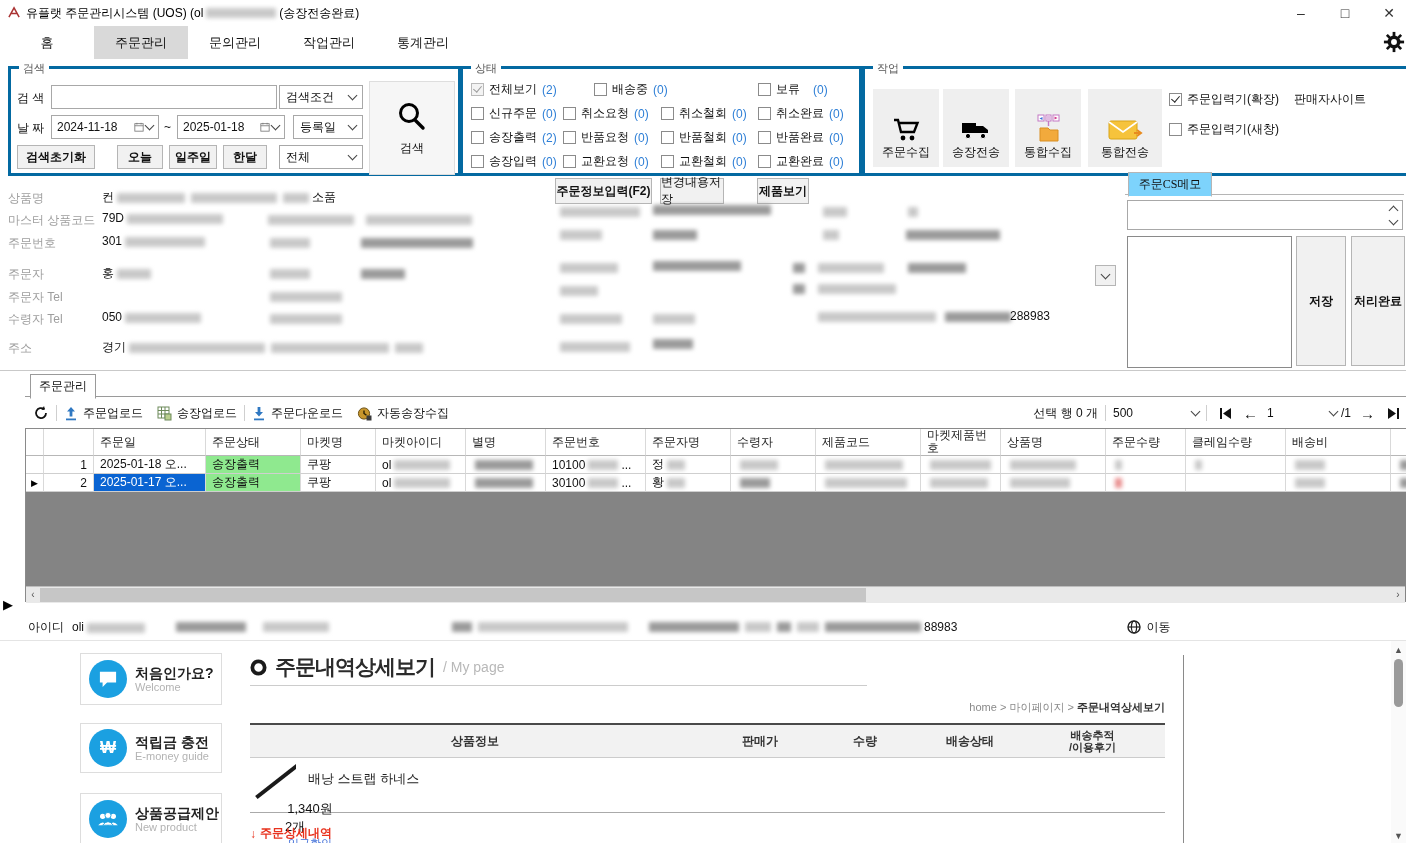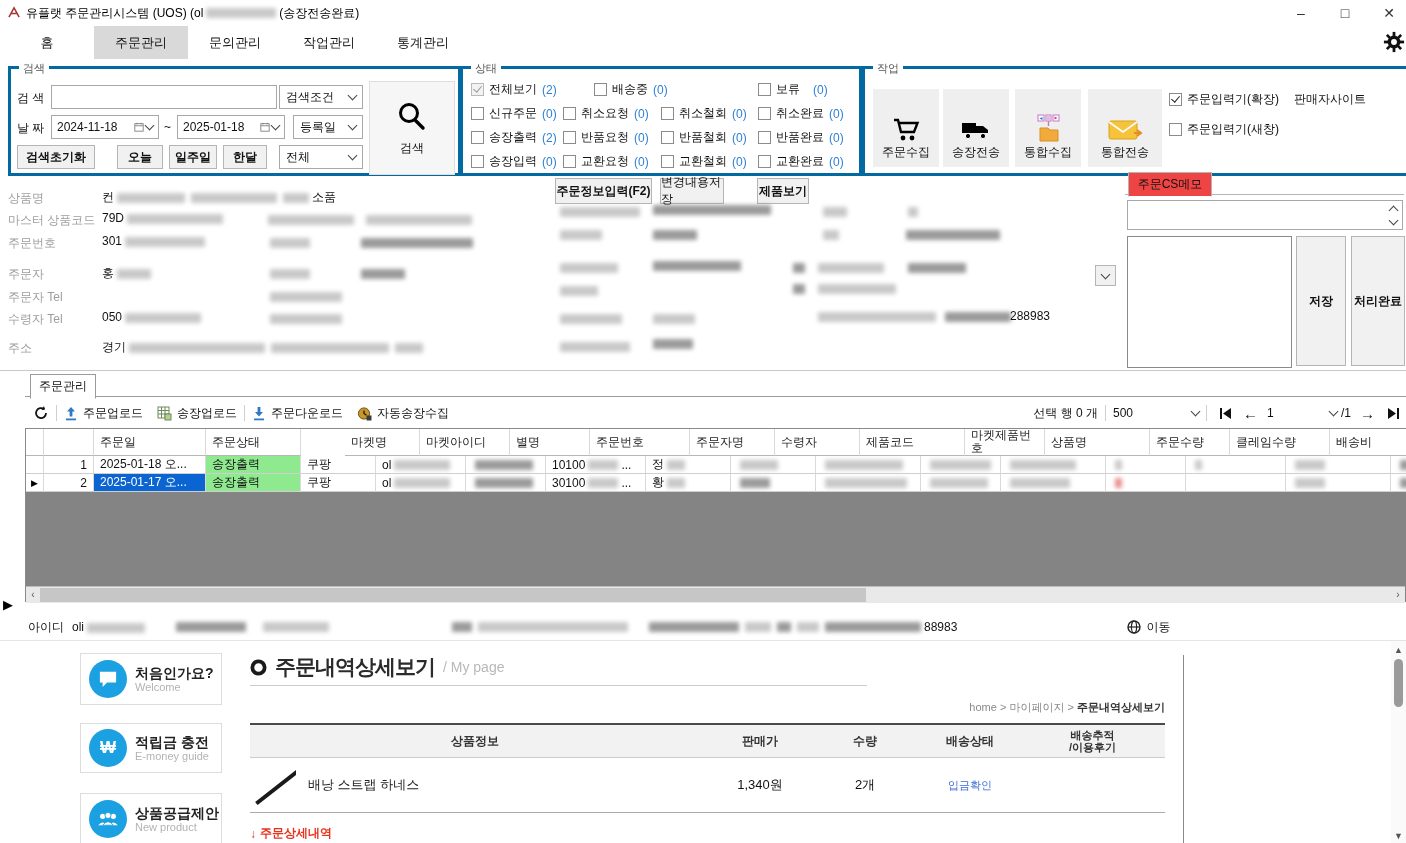--- a/index.html
+++ b/index.html
@@ -362,21 +362,21 @@
     <span class="blur d abs" style="left:942px;top:137px;width:66px;"></span>
     <span class="abs" style="left:1010px;top:134px;">288983</span>
     <span class="blur abs" style="left:557px;top:167px;width:70px;"></span>
     <span class="blur d abs" style="left:650px;top:164px;width:40px;"></span>
     <div class="btn abs" style="left:1095px;top:90px;width:21px;height:21px;">
         <span class="chev"></span>
       </div>
   </div>
 
   <div class="abs" style="left:1125px;top:170px;width:281px;height:200px;">
-    <div class="abs" style="left:3px;top:2px;width:82px;height:23px;border:1px solid #b5b5b5;border-bottom:1px solid #fff;background:#ef4444;display:flex;align-items:center;justify-content:center;z-index:2;">주문CS메모</div>
+    <div class="abs" style="left:3px;top:2px;width:82px;height:23px;border:1px solid #b5b5b5;border-bottom:1px solid #fff;background:#7dd3fc;display:flex;align-items:center;justify-content:center;z-index:2;font-family:Liberation Serif, serif;">주문CS메모</div>
     <div class="abs" style="left:0;top:24px;width:279px;height:1px;background:#b5b5b5;"></div>
     <div class="inp abs" style="left:2px;top:30px;width:276px;height:30px;justify-content:flex-end;">
       <span style="display:flex;flex-direction:column;gap:3px;align-items:center;">
         <span class="chev" style="transform:rotate(-135deg);margin:0;"></span>
         <span class="chev" style="margin:0;"></span>
       </span>
     </div>
     <div class="abs" style="left:2px;top:66px;width:163px;height:130px;border:1px solid #8a8a8a;background:#fff;"></div>
     <div class="btn abs" style="left:171px;top:66px;width:50px;height:130px;font-weight:bold;">저장</div>
     <div class="btn abs" style="left:226px;top:66px;width:54px;height:130px;font-weight:bold;">처리완료</div>
@@ -465,21 +465,21 @@
     </span>
   </div>
 
   <div class="gridwrap">
 
     <div class="grow ghead">
       <div class="gcell" style="width:18px;flex:none;"></div>
       <div class="gcell" style="width:50px;flex:none;"></div>
       <div class="gcell" style="width:112px;flex:none;">주문일</div>
       <div class="gcell" style="width:95px;flex:none;">주문상태</div>
-      <div class="gcell" style="width:75px;flex:none;margin-left:44px;">마켓명</div>
+      <div class="gcell" style="width:75px;flex:none;">마켓명</div>
       <div class="gcell" style="width:90px;flex:none;">마켓아이디</div>
       <div class="gcell" style="width:80px;flex:none;">별명</div>
       <div class="gcell" style="width:100px;flex:none;">주문번호</div>
       <div class="gcell" style="width:85px;flex:none;">주문자명</div>
       <div class="gcell" style="width:85px;flex:none;">수령자</div>
       <div class="gcell" style="width:105px;flex:none;">제품코드</div>
       <div class="gcell" style="width:80px;flex:none;">마켓제품번호</div>
       <div class="gcell" style="width:105px;flex:none;">상품명</div>
       <div class="gcell" style="width:80px;flex:none;">주문수량</div>
       <div class="gcell" style="width:100px;flex:none;">클레임수량</div>
@@ -677,21 +677,21 @@
         <div class="wtab-h" style="height:32px;">
           <span class="wcol" style="width:450px;">상품정보</span>
           <span class="wcol" style="width:120px;">판매가</span>
           <span class="wcol" style="width:90px;">수량</span>
           <span class="wcol" style="width:120px;">배송상태</span>
           <span class="wcol" style="width:125px;flex-direction:column;line-height:12px;font-size:11px;">
             <span>배송추적</span>
               <span>/이용후기</span>
           </span>
         </div>
-        <div style="display:flex;height:54px;border-bottom:1px solid #aaa;">
+        <div style="display:flex;height:54px;border-bottom:1px solid #aaa;flex-direction:column;">
           <span class="wcol" style="width:450px;justify-content:flex-start;gap:12px;padding-left:4px;">
             <span style="width:42px;height:42px;background:#fff;position:relative;overflow:hidden;flex:none;">
               <span style="position:absolute;left:-4px;top:19px;width:60px;height:4px;background:#1a1a1a;transform:rotate(-38deg);"></span>
             </span>
             <span style="font-size:13px;color:#222;">배낭 스트랩 하네스</span>
           </span>
           <span class="wcol" style="width:120px;font-size:13px;">1,340원</span>
           <span class="wcol" style="width:90px;font-size:13px;">2개</span>
           <span class="wcol" style="width:120px;font-size:11px;color:#3d6cd8;">입금확인</span>
           <span class="wcol" style="width:125px;"></span>

